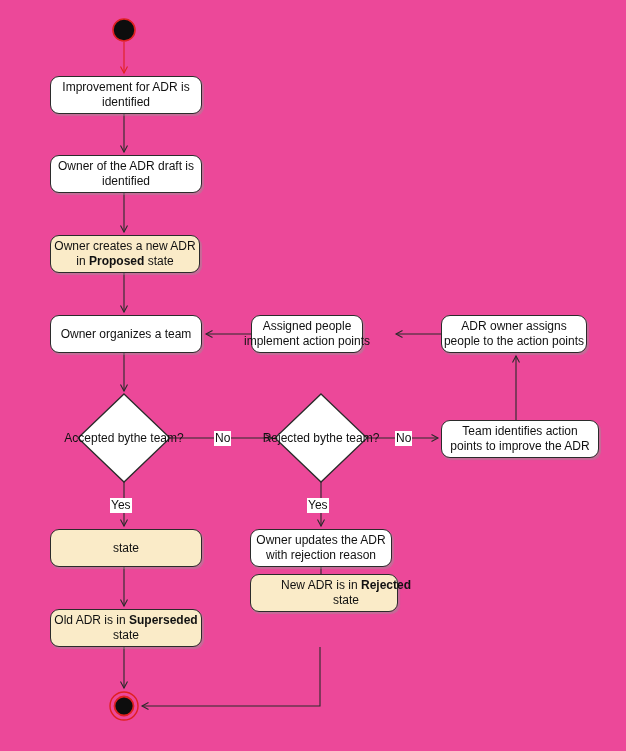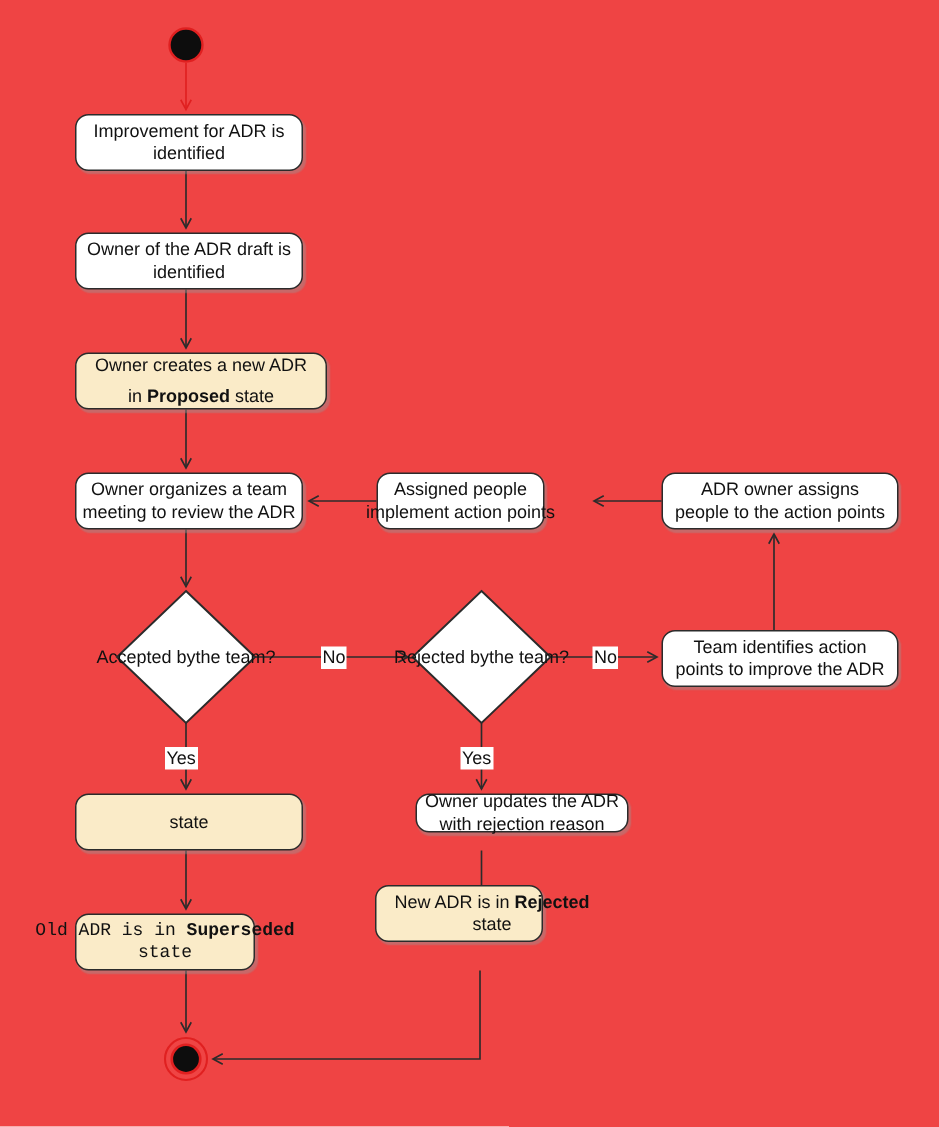--- a/index.html
+++ b/index.html
@@ -1,19 +1,19 @@
 <!DOCTYPE html>
 <html style="--state-fill: #FAEBC8;"><head>
 <meta charset="utf-8">
 <style>
   html,body{margin:0;padding:0;background:#ffffff;}
   #canvas{
     position:relative;
     width:626px;height:751px;
-    background:#ef4444;
+    background:#ec4899;
     font-family:"Liberation Sans", sans-serif;
     font-size:12px;line-height:15px;color:#111111;
     overflow:hidden;
   }
   #edges{position:absolute;left:0;top:0;z-index:1;}
   .node{
     position:absolute;
     box-sizing:border-box;
     border:1.4px solid #2b2b2b;
     border-radius:9px;
@@ -83,60 +83,59 @@
   <div class="node" style="left:50px;top:76px;width:152px;height:38px;">
     <div class="ln">Improvement for ADR is</div>
     <div class="ln">identified</div>
   </div>
 
   <div class="node" style="left:50px;top:155px;width:152px;height:38px;">
     <div class="ln">Owner of the ADR draft is</div>
     <div class="ln">identified</div>
   </div>
 
-  <div class="node state" style="left:50px;top:235px;width:168px;height:38px;justify-content:space-between;">
+  <div class="node state" style="left:50px;top:235px;width:150px;height:38px;">
     <div class="ln">Owner creates a new ADR</div>
     <div class="ln"><span>in </span><span class="b">Proposed</span><span> state</span></div>
   </div>
 
   <div class="node" style="left:50px;top:315px;width:152px;height:38px;">
     <div class="ln">Owner organizes a team</div>
-    <div class="ln">meeting to review the ADR</div>
   </div>
 
   <div class="node" style="left:251px;top:315px;width:112px;height:38px;">
     <div class="ln">Assigned people</div>
     <div class="ln">implement action points</div>
   </div>
 
-  <div class="node" style="left:441px;top:315px;width:158px;height:38px;">
+  <div class="node" style="left:441px;top:315px;width:146px;height:38px;">
     <div class="ln">ADR owner assigns</div>
     <div class="ln">people to the action points</div>
   </div>
 
   <div class="node" style="left:441px;top:420px;width:158px;height:38px;justify-content:center;">
     <div class="ln">Team identifies action</div>
     <div class="ln">points to improve the ADR</div>
   </div>
 
   <div class="node state" style="left:50px;top:529px;width:152px;height:38px;">
     <div class="ln">state</div>
   </div>
 
-  <div class="node" style="left:250px;top:529px;width:142px;height:26px;margin-left:27px;">
+  <div class="node" style="left:250px;top:529px;width:142px;height:38px;">
     <div class="ln">Owner updates the ADR</div>
     <div class="ln">with rejection reason</div>
   </div>
 
-  <div class="node state" style="left:50px;top:609px;width:120px;height:38px;font-family:Liberation Mono, monospace;">
+  <div class="node state" style="left:50px;top:609px;width:152px;height:38px;">
     <div class="ln"><span>Old ADR is in </span><span class="b">Superseded</span></div>
     <div class="ln">state</div>
   </div>
 
-  <div class="node state" style="left:250px;top:590px;width:112px;height:38px;padding-left:44px;">
+  <div class="node state" style="left:250px;top:574px;width:148px;height:38px;padding-left:44px;">
     <div class="ln"><span>New ADR is in </span><span class="b">Rejected</span></div>
     <div class="ln">state</div>
   </div>
 
   <div class="decision-text" style="left:74px;top:423px;width:100px;height:30px;">
     <div class="ln">Accepted by</div>
     <div class="ln">the team?</div>
   </div>
   <div class="decision-text" style="left:271px;top:423px;width:100px;height:30px;text-align:center;">
     <div class="ln">Rejected by</div>

